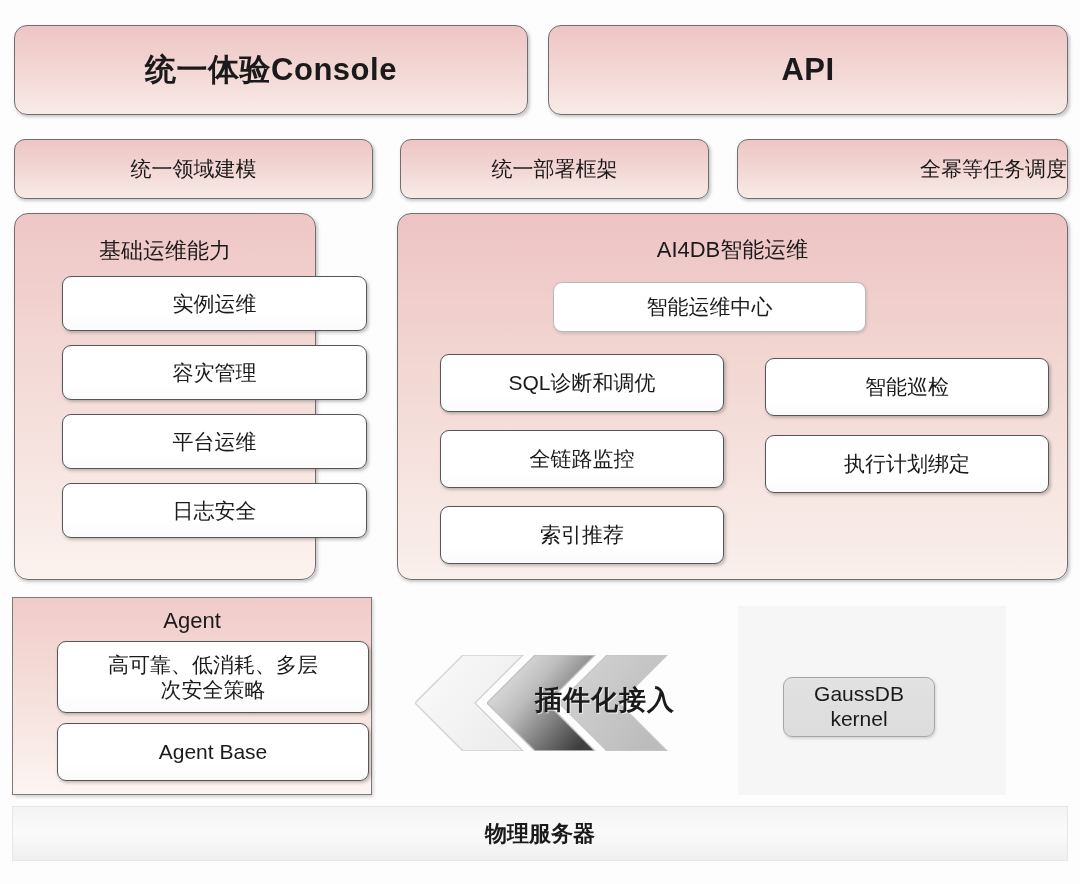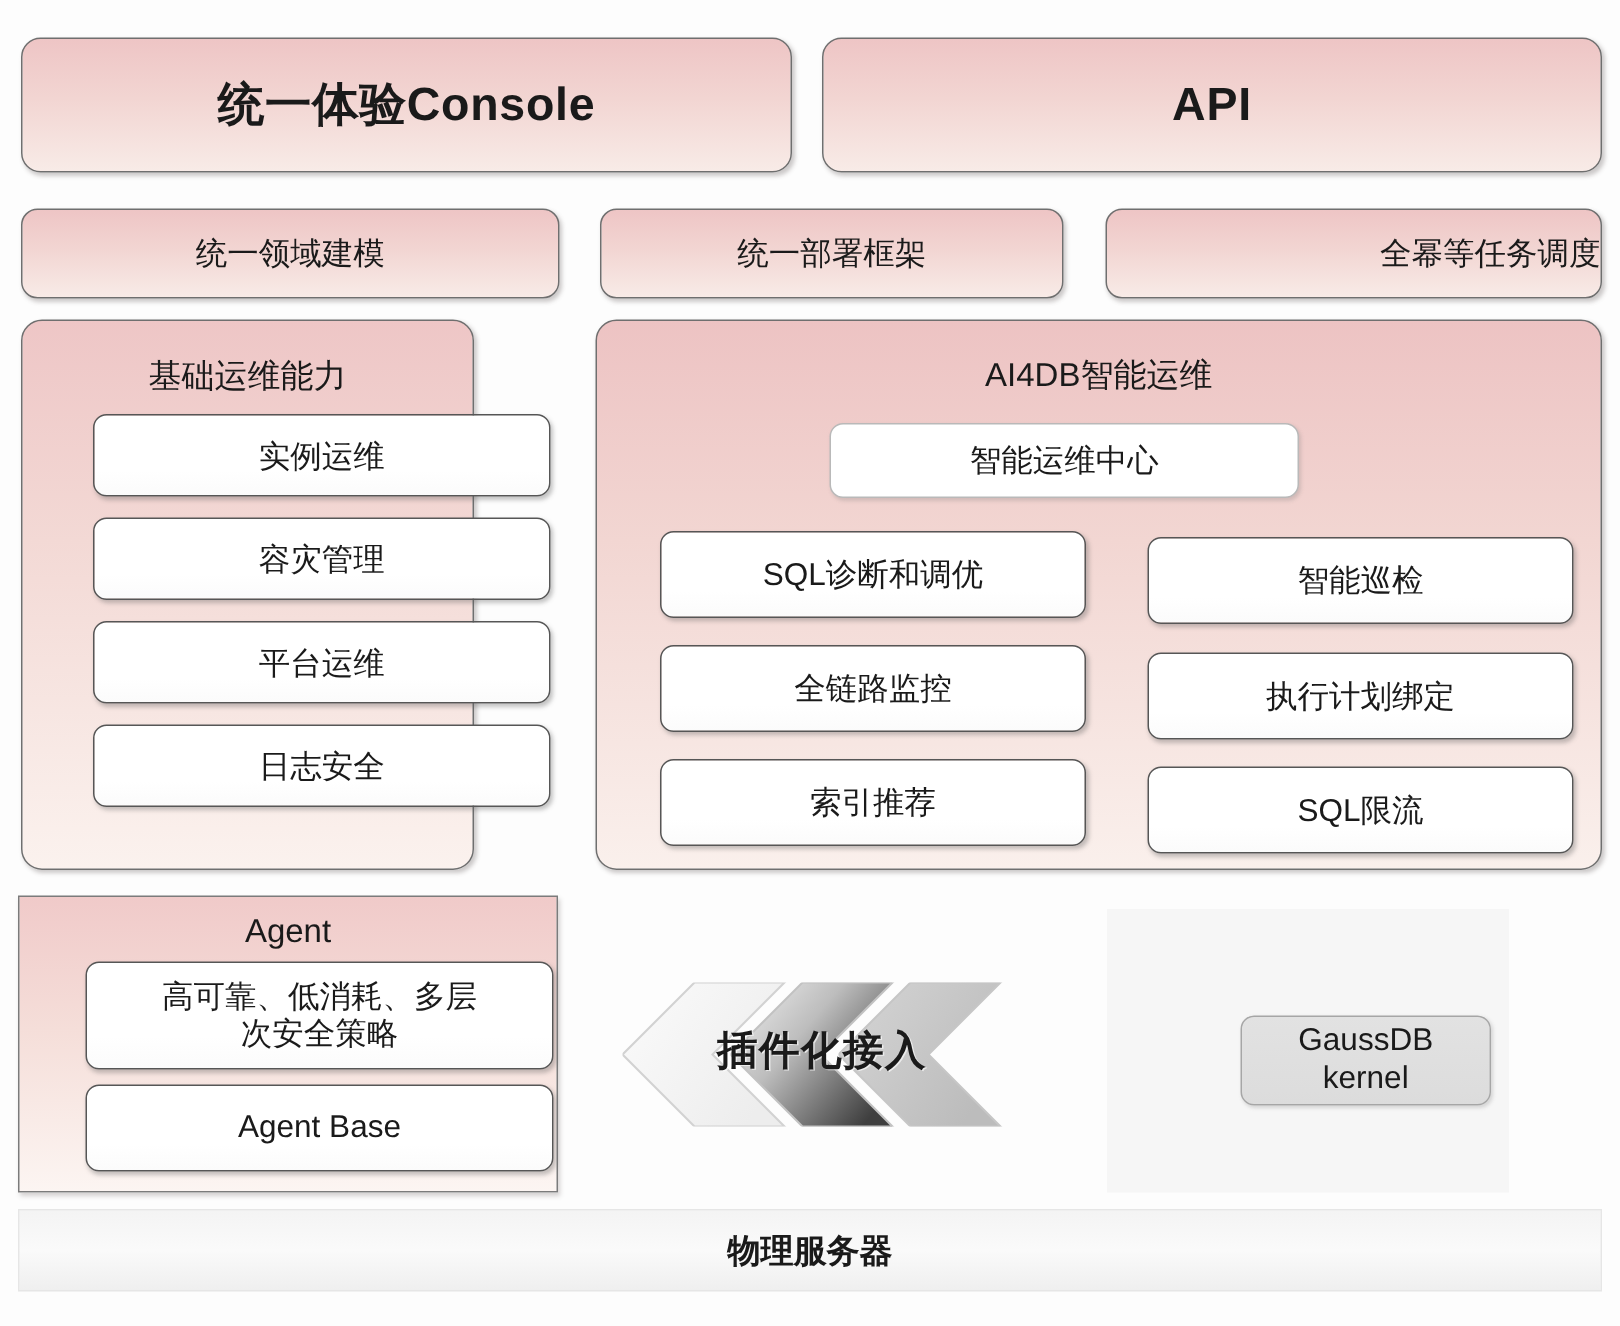--- a/index.html
+++ b/index.html
@@ -140,42 +140,41 @@
     left: 415px; top: 655px; width: 310px; height: 100px;
   }
   .chev {
     position: absolute; top: 0; width: 110px; height: 96px;
   }
   .chev svg { display: block; }
   #chev1 { left: 0px; }
   #chev2 { left: 72px; }
   #chev3 { left: 144px; }
   #plugin-label {
-    position: absolute; left: 18px; top: 27px; width: 230px;
-    text-align: center;
+    position: absolute; left: 30px; top: 27px; width: 230px;
+    text-align: right;
     font-size: 27px; font-weight: bold; color: #1a1a1a;
     text-shadow: 1px 1px 0 rgba(255,255,255,0.65);
     letter-spacing: 1px;
   }
 
   
   #gauss-panel {
     left: 738px; top: 606px; width: 268px; height: 189px;
     background: #f6f6f6;
     box-sizing: border-box;
   }
   #gauss-box {
-    position: absolute; left: 45px; top: 71px; width: 167px; height: 60px;
+    position: absolute; left: 45px; top: 71px; width: 152px; height: 60px;
     background: linear-gradient(180deg, #e2e2e2 0%, #dcdcdc 100%);
     border: 1.4px solid #a6a6a6;
     border-radius: 9px;
     font-size: 21px; line-height: 1.18;
     box-shadow: 1px 1.5px 2.5px rgba(120,120,120,0.25);
     box-sizing: border-box;
-    margin-left: 44px;
   }
 
   
   #server-bar {
     left: 12px; top: 806px; width: 1056px; height: 55px;
     background: linear-gradient(180deg, #f4f4f4 0%, #fafafa 50%, #efefef 100%);
     border: 1px solid #e6e6e6;
     box-sizing: border-box;
     font-size: 22px; font-weight: bold;
   }
@@ -235,23 +234,20 @@
     </div>
     <div class="white-box ai-cell ai-col-l" style="top:292px">
       <span>索引推荐</span>
     </div>
 
     <div class="white-box ai-cell ai-col-r" style="top:144px">
       <span>智能巡检</span>
     </div>
     <div class="white-box ai-cell ai-col-r" style="top:221px">
       <span>执行计划绑定</span>
-    </div>
-    <div class="white-box ai-cell ai-col-r" style="top:297px">
-      <span>SQL限流</span>
     </div>
   </div>
 
   <div class="abs" id="agent-panel">
     <div id="agent-title">Agent</div>
 
     <div class="white-box" id="agent-policy">
       <span>
         <span>高可靠、低消耗、多层</span><br>
         <span>次安全策略</span>

